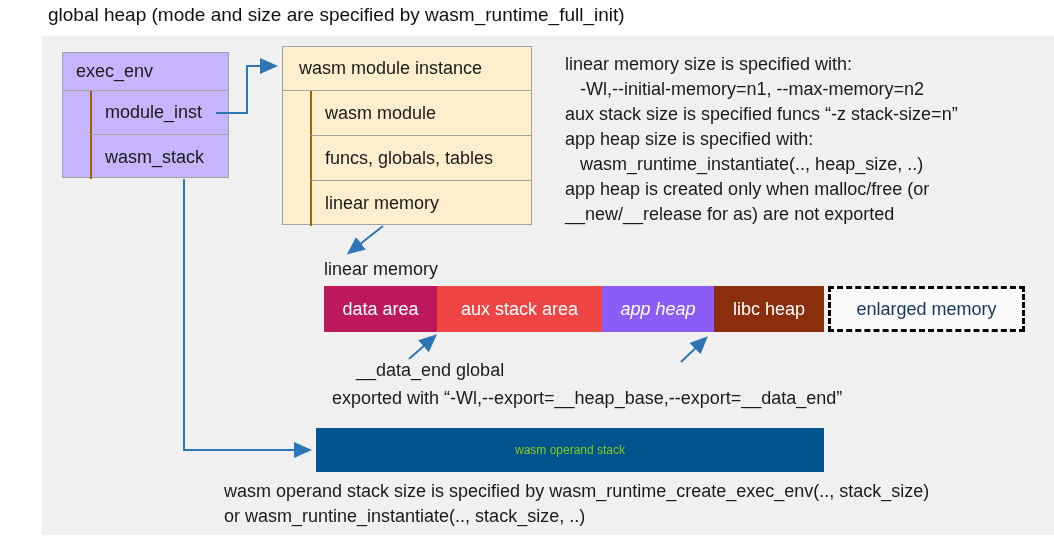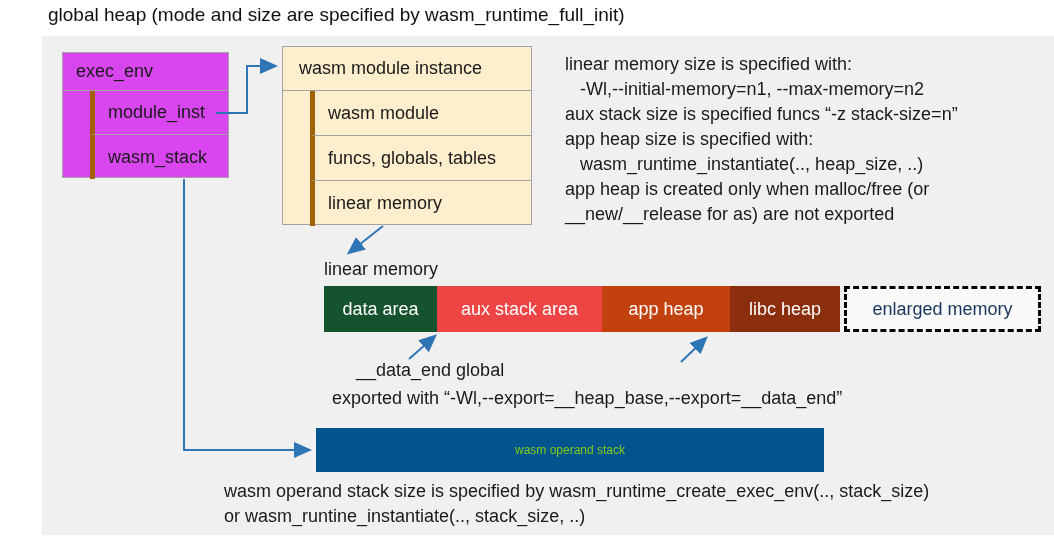--- a/index.html
+++ b/index.html
@@ -5,42 +5,42 @@
   * { box-sizing: border-box; margin: 0; padding: 0; }
   body { font-family: "Liberation Sans", sans-serif; background: #ffffff; }
   #stage { position: relative; width: 1054px; height: 547px; background: #ffffff; overflow: hidden; color: #1a1a1a; margin-left: 34px; }
 
   .title { position: absolute; left: 14px; top: 4px; font-size: 19px; color: #111; }
 
   .panel { position: absolute; left: 8px; top: 36px; width: 1038px; height: 499px; background: #f0f0f0; }
 
   
   .box { position: absolute; border: 1px solid #a3a3a3; font-size: 18px; }
-  .box-exec { left: 28px; top: 52px; width: 167px; height: 126px; background: #d946ef; }
+  .box-exec { left: 28px; top: 52px; width: 167px; height: 126px; background: #c4b5fd; }
   .box-mi   { left: 248px; top: 46px; width: 250px; height: 179px; background: #fdeecd; }
   .box-header { display: flex; align-items: center; padding-left: 13px; border-bottom: 1px solid #a3a3a3; }
   .box-exec .box-header { height: 38px; }
   .box-mi .box-header { height: 44px; padding-left: 16px; }
   .box-row { display: flex; align-items: center; padding-left: 13px; margin-left: 27px;
-             border-left: 5px solid #a16207; border-bottom: 1px solid #a3a3a3; }
+             border-left: 2px solid #a16207; border-bottom: 1px solid #a3a3a3; }
   .box-exec .box-row { height: 44px; }
   .box-mi .box-row { height: 45px; }
   .box .box-row:last-child { border-bottom: none; text-align: center; }
 
   
   .notes-right { position: absolute; left: 531px; top: 52px; width: 505px; font-size: 18px; line-height: 25px; }
   .note-line { white-space: pre-wrap; }
 
   
   .lm-label { position: absolute; left: 290px; top: 259px; font-size: 18px; }
   .lm-bar { position: absolute; left: 290px; top: 286px; height: 46px; display: flex; align-items: stretch; }
   .seg { display: flex; align-items: center; justify-content: center; font-size: 18px; color: #ffffff; }
-  .seg-data  { width: 113px; background: #14532d; }
+  .seg-data  { width: 113px; background: #be185d; }
   .seg-aux   { width: 165px; background: #ef4444; }
-  .seg-heap  { width: 128px; background: #c2410c; }
+  .seg-heap  { width: 112px; background: #8b5cf6; font-style: italic; }
   .seg-libc  { width: 110px; background: #8b2e0d; }
   .seg-enl   { width: 197px; margin-left: 4px; background: #fafafa; border: 3px dashed #000;
                color: #17365d; }
 
   .lbl-data-end  { position: absolute; left: 322px; top: 360px; font-size: 18px; }
   .lbl-heap-base { position: absolute; left: 592px; top: 363px; font-size: 18px; }
   .lbl-export    { position: absolute; left: 298px; top: 388px; font-size: 18px; }
 
   
   .op-stack { position: absolute; left: 282px; top: 428px; width: 508px; height: 44px;

